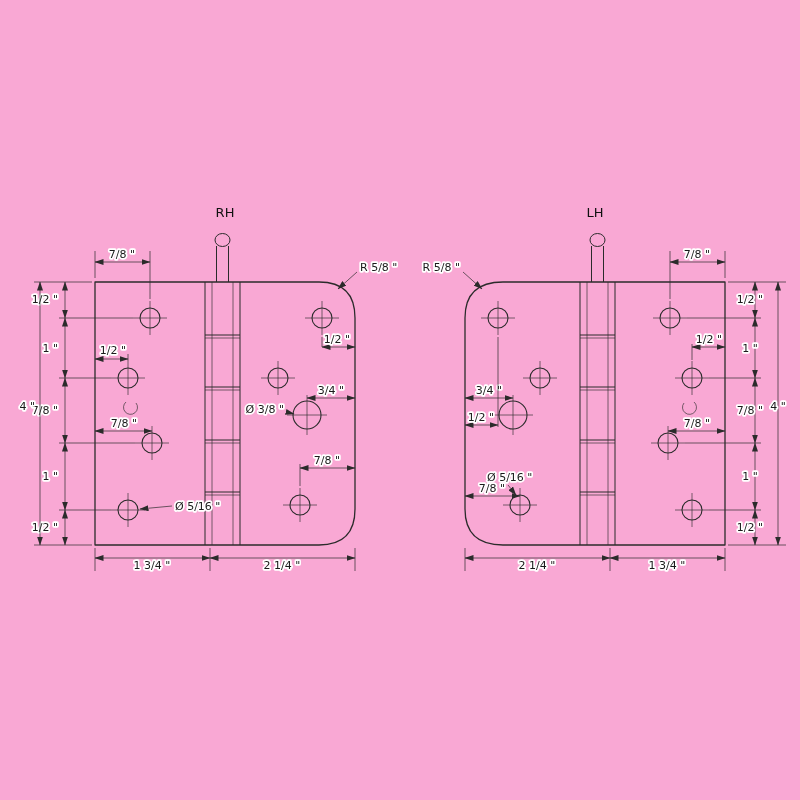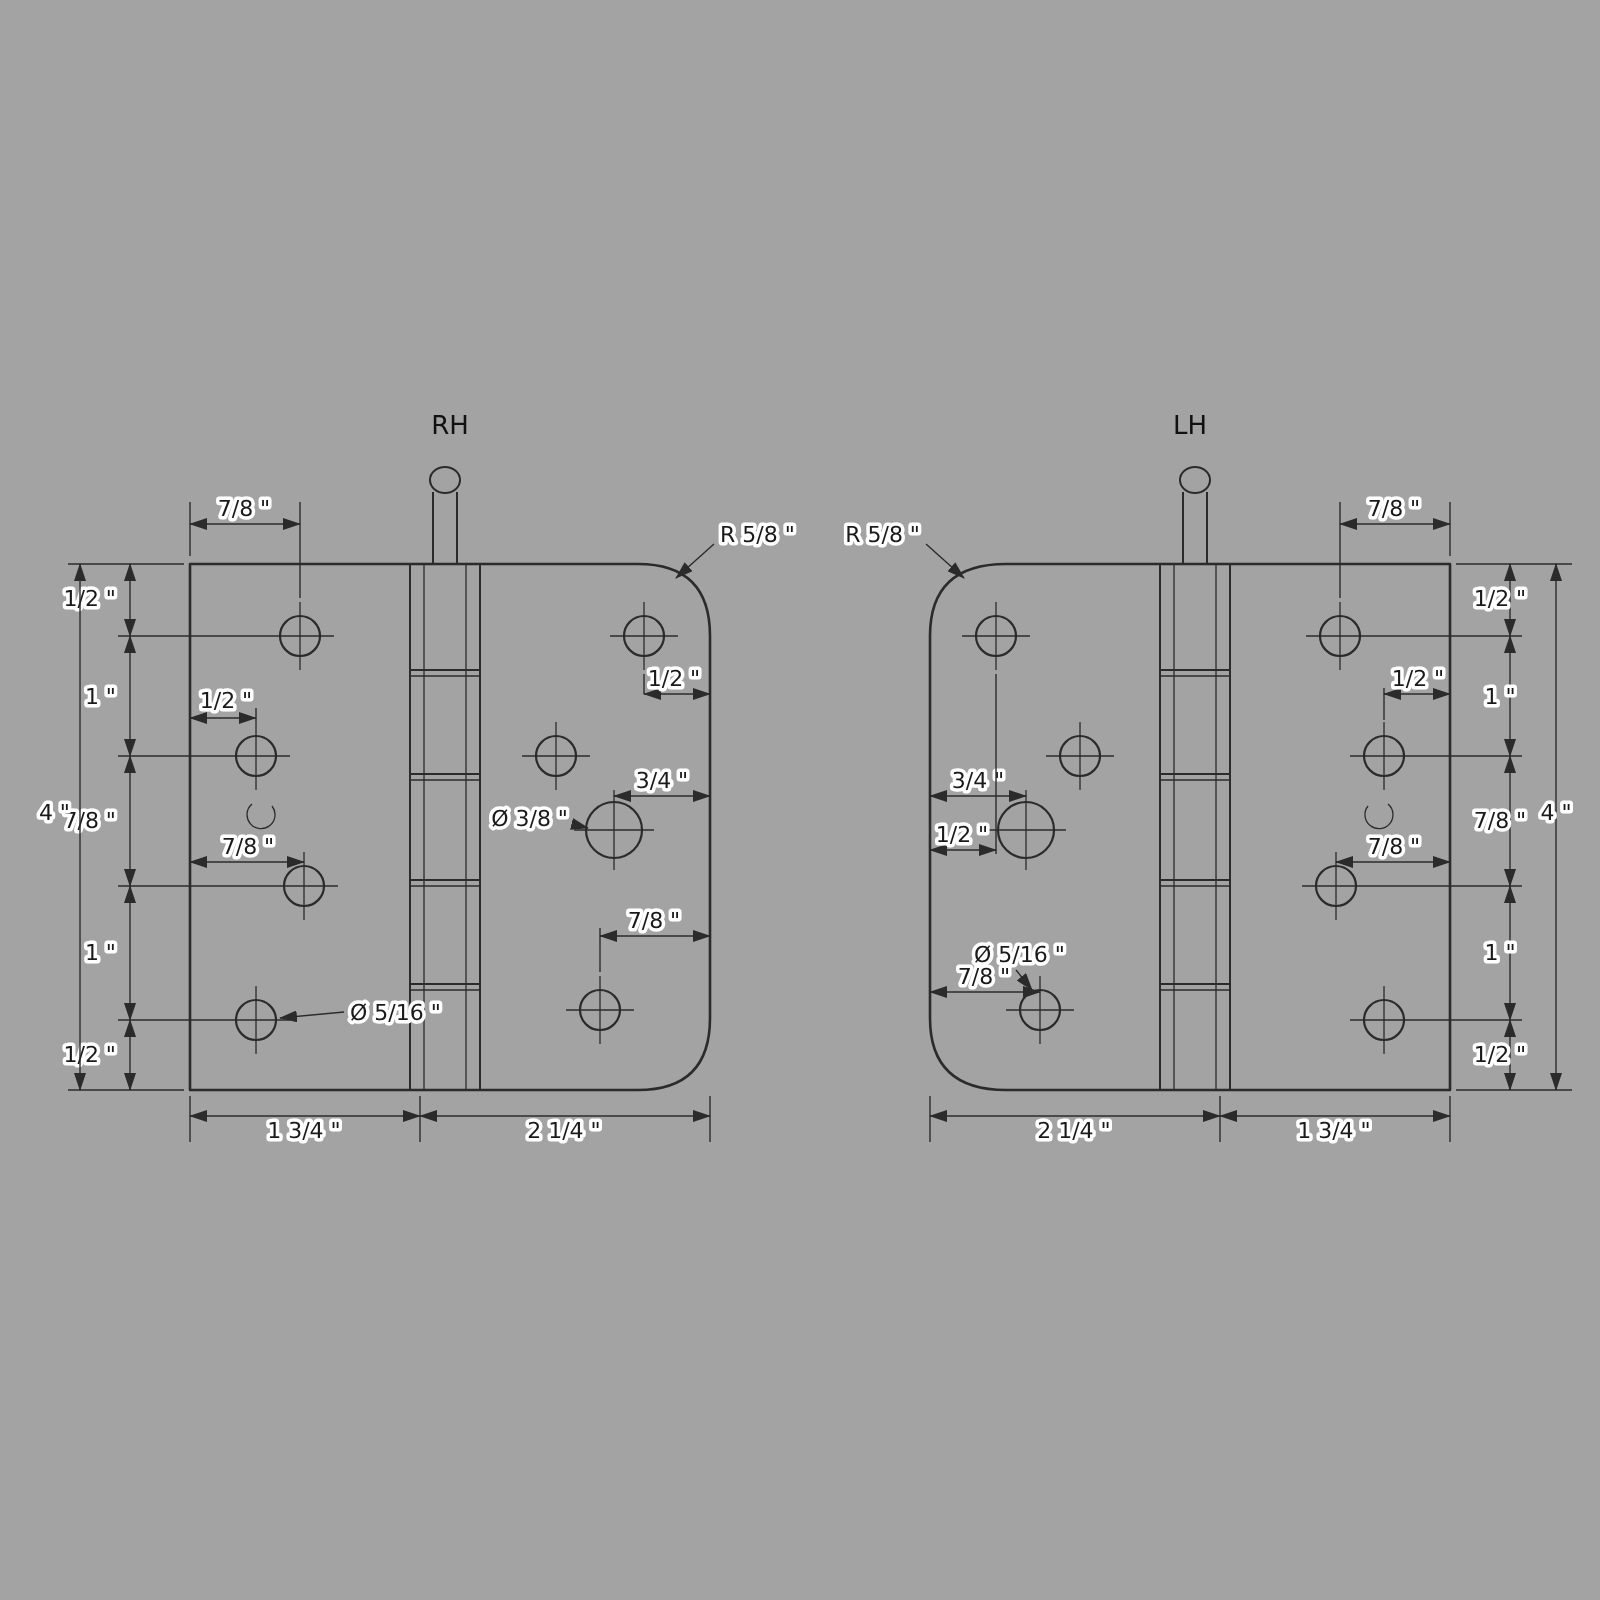--- a/index.html
+++ b/index.html
@@ -1,16 +1,16 @@
 <!DOCTYPE html>
 <html><head>
 <meta charset="utf-8">
 <style>
   html,body{margin:0;padding:0;background:#ffffff;}
-  .stage{width:800px;height:800px;background:#a3a3a3;position:relative;overflow:hidden;}
+  .stage{width:800px;height:800px;background:#f9a8d4;position:relative;overflow:hidden;}
   svg{display:block;}
   .outline{fill:none;stroke:#2b2b2b;stroke-width:1.3;stroke-linejoin:round;}
   .mid{fill:none;stroke:#2b2b2b;stroke-width:1;}
   .thin{fill:none;stroke:#2b2b2b;stroke-width:0.65;}
   .hole circle{fill:none;stroke:#2b2b2b;stroke-width:1.1;}
   .hole line{stroke:#2b2b2b;stroke-width:0.65;}
   .dim line{stroke:#2b2b2b;stroke-width:0.7;fill:none;}
   .dt{font:11px "DejaVu Sans", sans-serif;fill:#1a1a1a;paint-order:stroke;stroke:#ffffff;stroke-width:3.5px;stroke-linejoin:round;}
   .title{font:13px "DejaVu Sans", sans-serif;fill:#111111;}
 </style>

